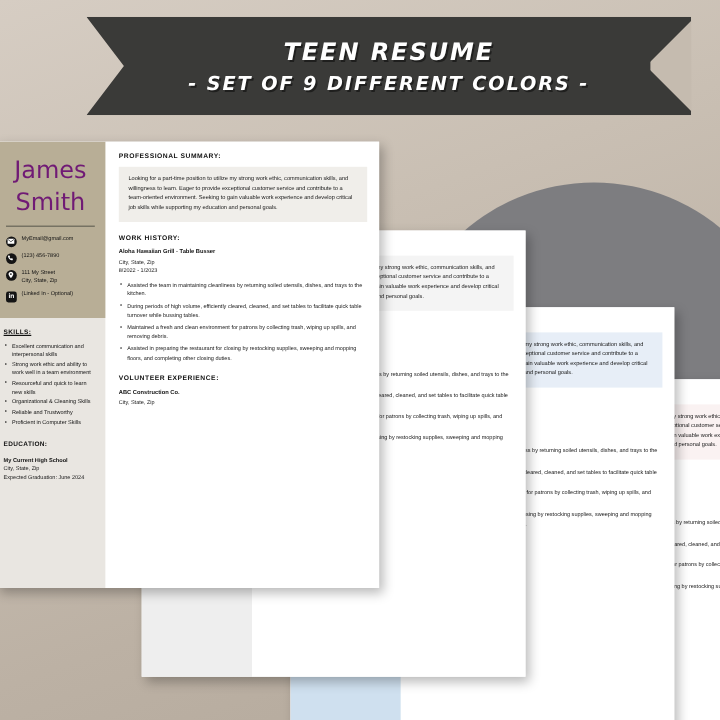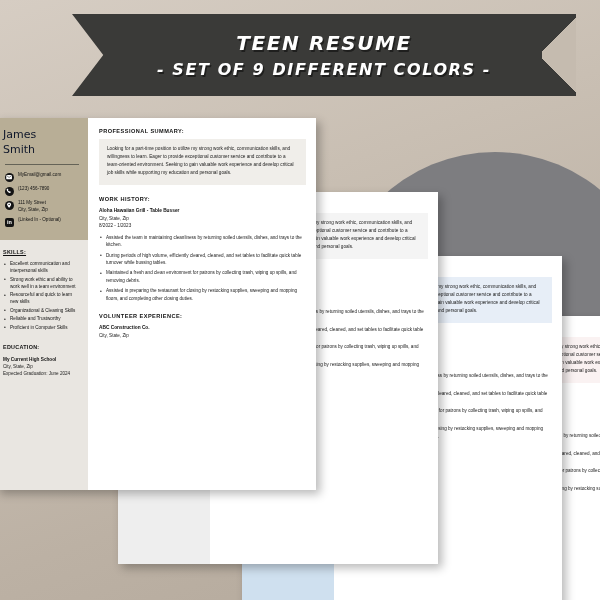--- a/index.html
+++ b/index.html
@@ -50,21 +50,21 @@
     z-index:2;
   }
   .r1 { left:-4px;  top:118px; width:320px; height:372px; z-index:4; }
   .r2 { left:118px; top:192px; width:320px; height:372px; z-index:3; }
   .r3 { left:242px; top:256px; width:320px; height:372px; z-index:2; }
   .r4 { left:362px; top:316px; width:320px; height:372px; z-index:1; }
 
   
   .sidebar { width:92px; flex:0 0 92px; display:flex; flex-direction:column; }
   .side-head { padding:10px 7px 9px 7px; }
-  .name-line { font-size:11px; color:#0f172a; text-align:left;
+  .name-line { font-size:20px; color:#701a75; text-align:center;
                font-family:"DejaVu Sans", sans-serif; line-height:1.35; font-weight:400; }
   .name-rule { height:1px; margin:6px 2px 7px 2px; background:#2a2a2a; opacity:.75; }
 
   .contact { display:flex; align-items:flex-start; gap:4px; margin-bottom:4px; padding-left:2px; }
   .cicon { width:9px; height:9px; flex:0 0 9px; border-radius:50%; background:#141414;
            position:relative; margin-top:1px; }
   .cicon svg { position:absolute; left:1.4px; top:1.4px; width:6.2px; height:6.2px; }
   .cicon.li { border-radius:2px; }
   .cicon.li span { position:absolute; inset:0; color:#fff; font-size:5.5px;
                    font-weight:bold; line-height:9px; text-align:center;

